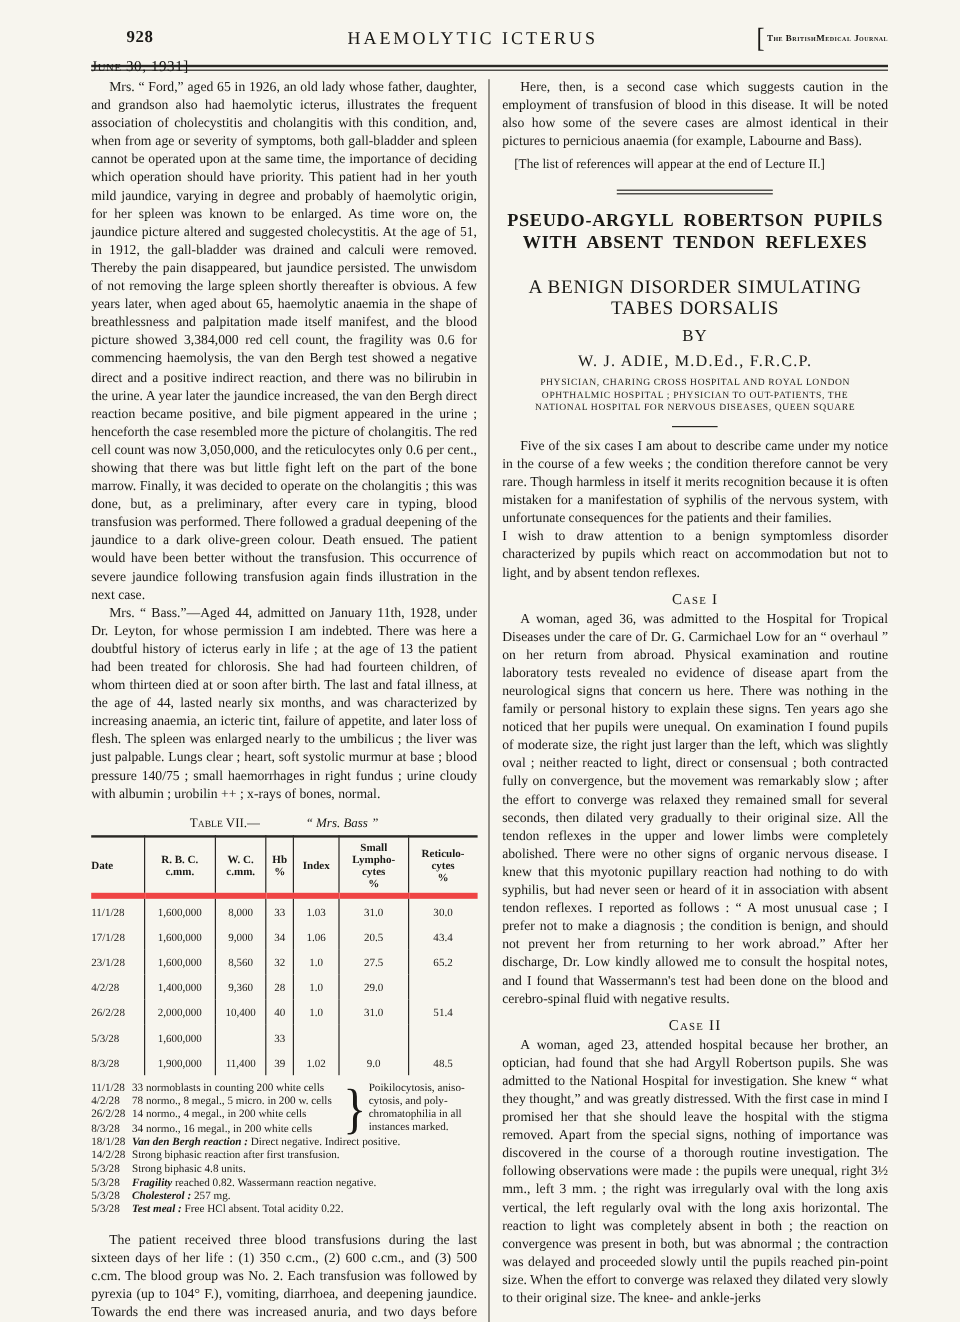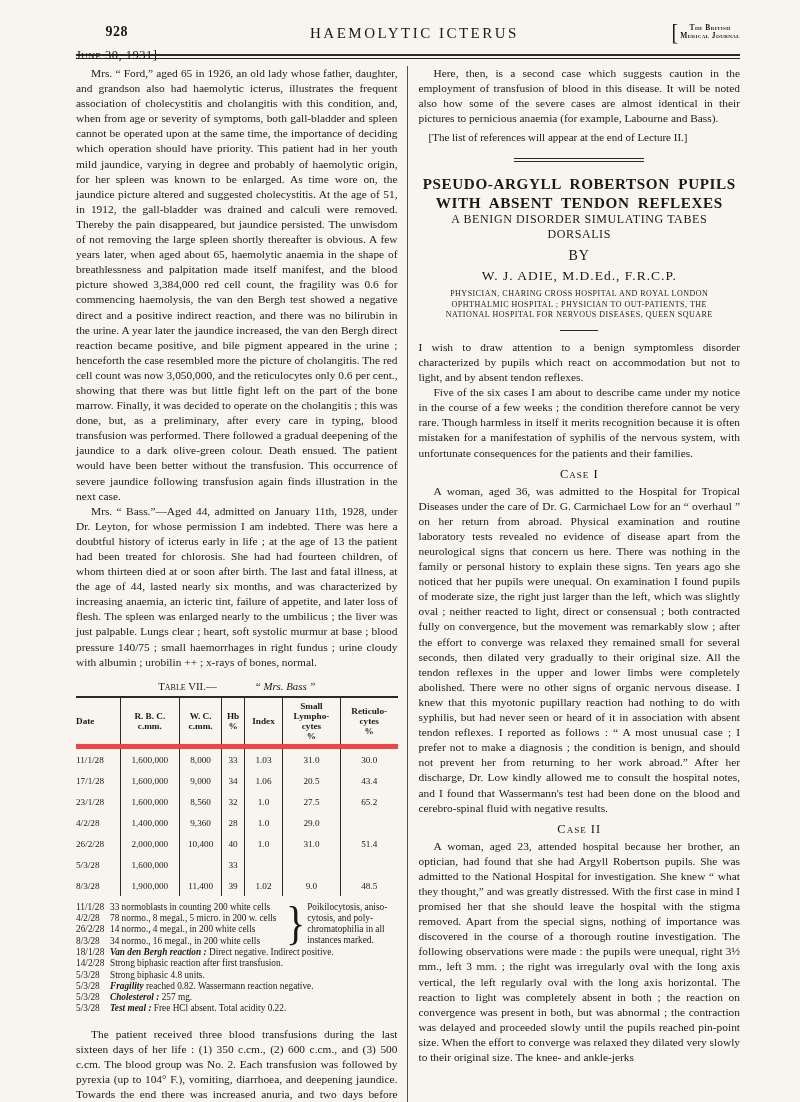--- a/index.html
+++ b/index.html
@@ -11,21 +11,21 @@
   }
   .page{padding:24px 60px 0 76px;}
   
   .hdr{display:flex;align-items:flex-start;justify-content:space-between;height:26px;}
   .hdr-left{display:flex;align-items:center;gap:8px;flex-direction:column;}
   .hdr-page{font-size:14px;font-weight:bold;letter-spacing:.5px;}
   .hdr-date{font-variant:small-caps;font-size:12.5px;letter-spacing:.5px;}
   .hdr-title{font-size:15px;letter-spacing:2.5px;margin-top:1px;}
   .hdr-journal{display:flex;align-items:center;}
   .hdr-bracket{font-size:20px;line-height:16px;font-weight:400;margin-right:2px;transform:scaleY(1.15);}
-  .hdr-journal-lines{display:flex;flex-direction:column;align-items:center;}
+  .hdr-journal-lines{display:flex;flex-direction:row;align-items:center;}
   .hdr-journal-lines span{font-variant:small-caps;font-size:7.5px;line-height:8px;letter-spacing:.4px;font-weight:bold;}
   .rule-double{margin-top:4px;border-top:2px solid #2a2925;border-bottom:1px solid #2a2925;height:2px;}
   
   .columns{display:flex;margin-top:7px;position:relative;}
   .col-left{width:324px;}
   .col-right{width:324px;margin-left:21px;}
   .col-div{position:absolute;left:331px;top:0;bottom:0;width:1px;background:#55524a;}
   p.bt{font-size:11.4px;line-height:15.1px;text-align:justify;margin:0;text-indent:15px;}
   p.bt.noindent{text-indent:0;}
   
@@ -47,21 +47,21 @@
   .brace{font-size:40px;font-weight:200;line-height:40px;transform:scaleY(1.15);margin:0 2px;}
   .braced-right{flex:1;line-height:11px;}
   .note-row{display:flex;}
   .note-date{flex:0 0 34px;}
   .note-text{flex:1;}
   .note-lead{font-style:italic;font-weight:bold;}
   
   .refs-note{font-size:11px;line-height:15px;margin-top:4px;text-indent:10px;}
   .art-divider{width:130px;margin:13px auto 12px auto;border-top:1.6px solid #2a2925;border-bottom:1px solid #2a2925;height:2px;}
   .art-title{font-size:15.2px;font-weight:bold;text-align:center;letter-spacing:.6px;line-height:19px;margin:0 4px;word-spacing:4px;}
-  .art-subtitle{font-size:12px;text-align:center;letter-spacing:.6px;margin-top:0;}
+  .art-subtitle{font-size:16px;text-align:center;letter-spacing:.6px;margin-top:19px;}
   .art-by{font-size:14px;text-align:center;letter-spacing:1px;margin-top:6px;}
   .art-author{font-size:13.5px;text-align:center;letter-spacing:1px;margin-top:4px;}
   .art-affil{font-size:8px;text-align:center;letter-spacing:.5px;line-height:10.5px;margin:5px 18px 0 18px;}
   .short-rule{width:38px;border-top:1px solid #2a2925;margin:9px auto 9px auto;}
   .case-head{font-variant:small-caps;text-align:center;font-size:12.5px;letter-spacing:1px;margin:6px 0 2px 0;}
 </style>
 </head>
 <body>
 
 <div class="page">
@@ -240,22 +240,22 @@
 
       <div class="art-divider"></div>
 
       <h1 class="art-title">PSEUDO-ARGYLL ROBERTSON PUPILS WITH ABSENT TENDON REFLEXES</h1>
       <div class="art-subtitle">A BENIGN DISORDER SIMULATING TABES DORSALIS</div>
       <div class="art-by">BY</div>
       <div class="art-author">W. J. ADIE, M.D.Ed., F.R.C.P.</div>
       <div class="art-affil">PHYSICIAN, CHARING CROSS HOSPITAL AND ROYAL LONDON OPHTHALMIC HOSPITAL ;  PHYSICIAN TO OUT-PATIENTS, THE NATIONAL HOSPITAL FOR NERVOUS DISEASES, QUEEN SQUARE</div>
       <div class="short-rule"></div>
 
+      <p class="bt">Five of the six cases I am about to describe came under my notice in the course of a few weeks ; the condition therefore cannot be very rare.  Though harmless in itself it merits recognition because it is often mistaken for a manifestation of syphilis of the nervous system, with unfortunate consequences for the patients and their families.</p>
       <p class="bt noindent">I wish to draw attention to a benign symptomless disorder characterized by pupils which react on accommodation but not to light, and by absent tendon reflexes.</p>
-      <p class="bt">Five of the six cases I am about to describe came under my notice in the course of a few weeks ; the condition therefore cannot be very rare.  Though harmless in itself it merits recognition because it is often mistaken for a manifestation of syphilis of the nervous system, with unfortunate consequences for the patients and their families.</p>
 
       <div class="case-head">Case I</div>
       <p class="bt">A woman, aged 36, was admitted to the Hospital for Tropical Diseases under the care of Dr. G. Carmichael Low for an “ overhaul ” on her return from abroad. Physical examination and routine laboratory tests revealed no evidence of disease apart from the neurological signs that concern us here.  There was nothing in the family or personal history to explain these signs.  Ten years ago she noticed that her pupils were unequal.  On examination I found pupils of moderate size, the right just larger than the left, which was slightly oval ; neither reacted to light, direct or consensual ; both contracted fully on convergence, but the movement was remarkably slow ; after the effort to converge was relaxed they remained small for several seconds, then dilated very gradually to their original size.  All the tendon reflexes in the upper and lower limbs were completely abolished.  There were no other signs of organic nervous disease.  I knew that this myotonic pupillary reaction had nothing to do with syphilis, but had never seen or heard of it in association with absent tendon reflexes.  I reported as follows : “ A most unusual case ; I prefer not to make a diagnosis ; the condition is benign, and should not prevent her from returning to her work abroad.”  After her discharge, Dr. Low kindly allowed me to consult the hospital notes, and I found that Wassermann's test had been done on the blood and cerebro-spinal fluid with negative results.</p>
 
       <div class="case-head">Case II</div>
       <p class="bt">A woman, aged 23, attended hospital because her brother, an optician, had found that she had Argyll Robertson pupils.  She was admitted to the National Hospital for investigation.  She knew “ what they thought,” and was greatly distressed.  With the first case in mind I promised her that she should leave the hospital with the stigma removed.  Apart from the special signs, nothing of importance was discovered in the course of a thorough routine investigation.  The following observations were made : the pupils were unequal, right 3½ mm., left 3 mm. ; the right was irregularly oval with the long axis vertical, the left regularly oval with the long axis horizontal.  The reaction to light was completely absent in both ; the reaction on convergence was present in both, but was abnormal ; the contraction was delayed and proceeded slowly until the pupils reached pin-point size. When the effort to converge was relaxed they dilated very slowly to their original size.  The knee- and ankle-jerks</p>
     </div>
   </div>
 </div>
 

